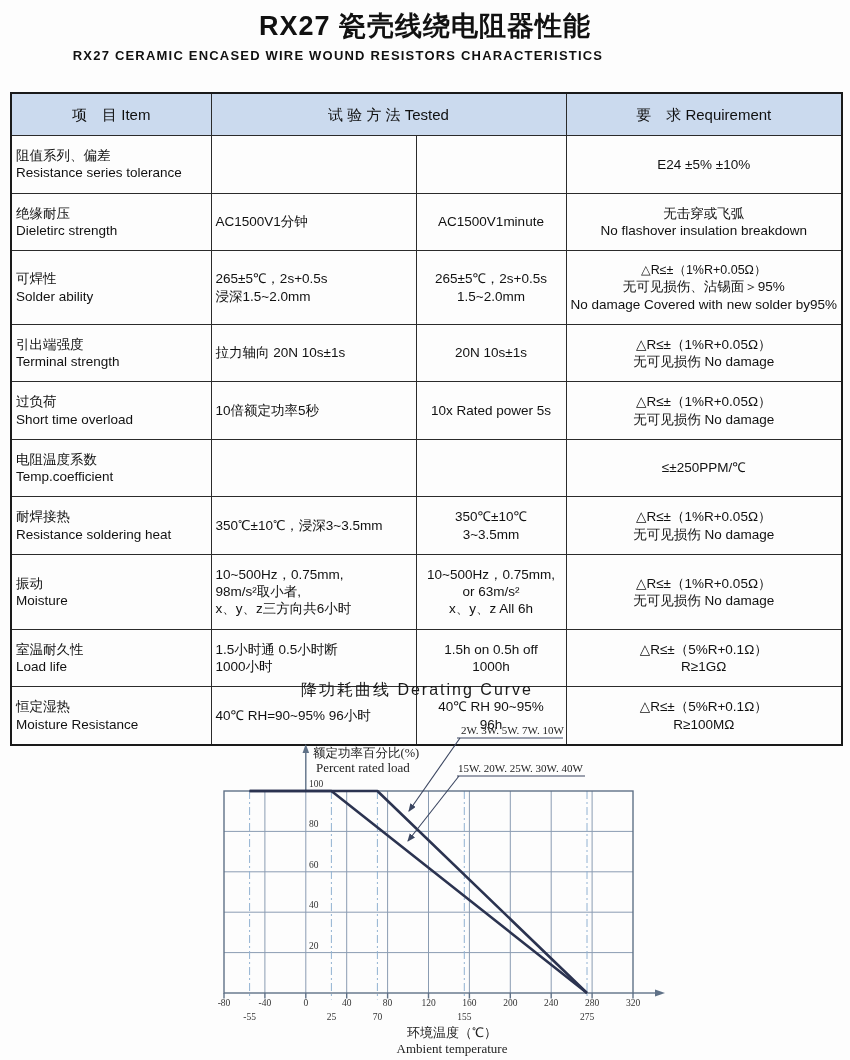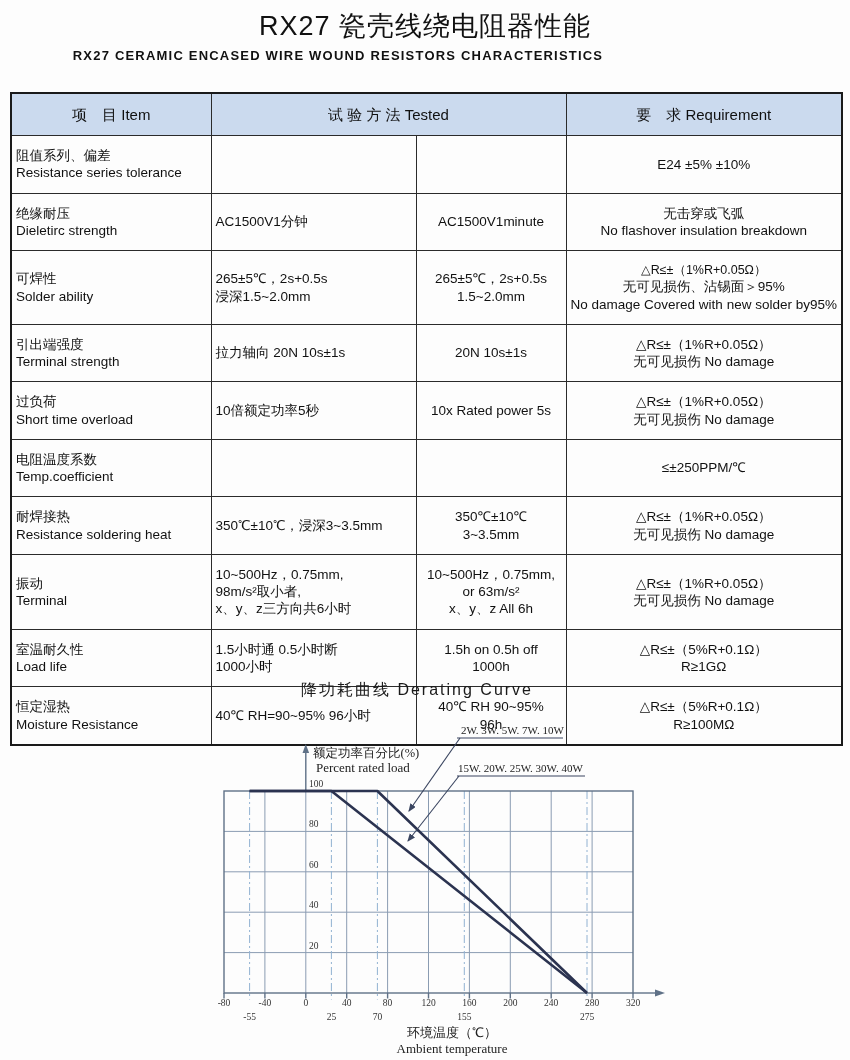--- a/index.html
+++ b/index.html
@@ -3,21 +3,21 @@
 <meta charset="utf-8">
 <style>
   html,body{margin:0;padding:0;background:#e8e8e8;}
   .page{
     position:relative; width:850px; height:1060px; margin:0 auto;
     background:#fdfdfd; overflow:hidden;
     font-family:"Liberation Sans",sans-serif; color:#111;
   }
   .title-cn{
     position:absolute; top:8px; left:0; width:850px;
-    text-align:center; font-size:27px; font-weight:normal; letter-spacing:1px;
+    text-align:center; font-size:27px; font-weight:bold; letter-spacing:1px;
   }
   .title-en{
     position:absolute; top:48px; left:0; width:676px;
     text-align:center; font-size:13px; font-weight:bold; letter-spacing:1.2px;
   }
   table.spec{
     position:absolute; left:10px; top:92px;
     width:831px; border-collapse:collapse; table-layout:fixed;
     border:2px solid #1a1a1a;
   }
@@ -177,21 +177,21 @@
           <div>3~3.5mm</div>
         </td>
         <td class="c-req">
           <div>△R≤±（1%R+0.05Ω）</div>
           <div>无可见损伤  No damage</div>
         </td>
       </tr>
       <tr>
         <td class="c-item">
           <div>振动</div>
-          <div>Terminal</div>
+          <div>Moisture</div>
         </td>
         <td class="c-cn sm">
           <div>10~500Hz，0.75mm,</div>
           <div>98m/s²取小者,</div>
           <div>x、y、z三方向共6小时</div>
         </td>
         <td class="c-en sm2">
           <div>10~500Hz，0.75mm,</div>
           <div>or 63m/s²</div>
           <div>x、y、z All 6h</div>

